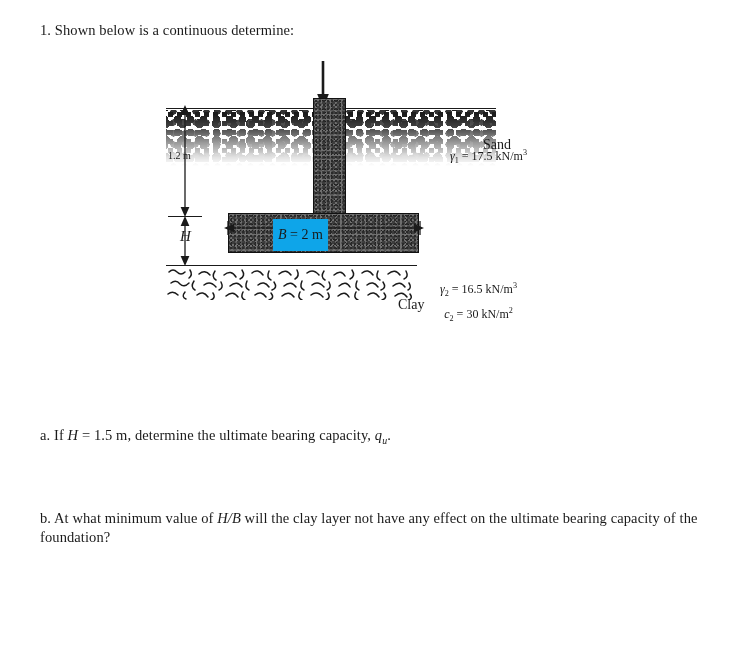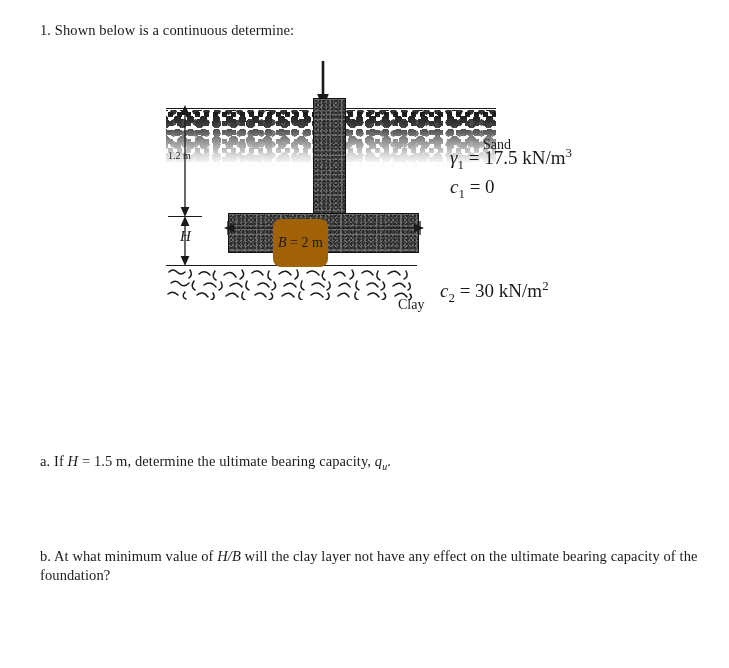--- a/index.html
+++ b/index.html
@@ -24,22 +24,22 @@
     font-size: 14.5px;
     letter-spacing: .1px;
     white-space: nowrap;
   }
   .qpart {
     position: absolute;
     font-size: 14.5px;
     line-height: 19px;
     letter-spacing: .1px;
   }
-  #part-a { left: 40px; top: 452px; white-space: nowrap; }
-  #part-b { left: 40px; top: 547px; width: 660px; }
+  #part-a { left: 40px; top: 426px; white-space: nowrap; }
+  #part-b { left: 40px; top: 509px; width: 660px; }
 
   i.v { font-style: italic; }
 
   
   #figure {
     position: absolute;
     left: 0px;
     top: 55px;
     width: 729px;
     height: 290px;
@@ -145,23 +145,24 @@
     font-size: 10px;
     white-space: nowrap;
   }
   #label-12m { left: 168px; top: 95px; }
   #label-H   { left: 180px; top: 173px; font-style: italic; font-size: 15px; }
   #label-B   { left: 273px; top: 164px; font-size: 14px; }
 
   
   .soilblock {
     position: absolute;
-    font-size: 19px;
+    font-size: 12px;
     line-height: 17px;
     white-space: nowrap;
+    text-align: center;
   }
   #sand-props  { left: 450px; top: 89px; }
   #clay-props  { left: 440px; top: 222px; }
   .soil-title  { font-size: 14px; }
   #sand-title  { position: absolute; left: 483px; top: 82px; font-size: 14px; }
   #clay-title  { position: absolute; left: 398px; top: 242px; font-size: 14px; }
 
   .prop { display: block; }
   sub { font-size: .68em; }
   sup { font-size: .68em; }
@@ -268,32 +269,32 @@
   </svg>
   <div class="dimlabel" id="label-H">H</div>
 
   <svg style="position:absolute;left:224px;top:166px;width:200px;height:14px;" viewBox="0 0 200 14">
     <line x1="4" y1="0" x2="4" y2="14" stroke="#1a1a1a" stroke-width="1.3"></line>
     <line x1="196" y1="0" x2="196" y2="14" stroke="#1a1a1a" stroke-width="1.3"></line>
     <line x1="6" y1="7" x2="194" y2="7" stroke="#1a1a1a" stroke-width="1.2"></line>
     <polygon points="0,7 10,2.8 10,11.2" fill="#1a1a1a"></polygon>
     <polygon points="200,7 190,2.8 190,11.2" fill="#1a1a1a"></polygon>
   </svg>
-  <div class="dimlabel" id="label-B" style="background:#a16207;padding:16px 5px;border-radius:8px;">
+  <div class="dimlabel" id="label-B" style="background:#0ea5e9;padding:8px 5px;">
     <i class="v">B</i><span> = 2 m</span>
   </div>
 
   <div id="sand-title" class="soil-title">Sand</div>
   <div id="sand-props" class="soilblock">
     <span class="prop"><i class="v">γ</i><sub>1</sub><span> = 17.5 kN/m</span><sup>3</sup></span>
-    <span class="prop"><i class="v">c</i><sub>1</sub><span> = 0</span><sup></sup></span>
   </div>
 
   <div id="clay-title" class="soil-title">Clay</div>
   <div id="clay-props" class="soilblock">
+    <span class="prop"><i class="v">γ</i><sub>2</sub><span> = 16.5 kN/m</span><sup>3</sup></span>
     <span class="prop"><i class="v">c</i><sub>2</sub><span> = 30 kN/m</span><sup>2</sup></span>
   </div>
 
 </div>
 
 <div class="qpart" id="part-a">
   <span>a.</span>
   <span>If </span><i class="v">H</i><span> = 1.5 m, determine the ultimate bearing capacity, </span><i class="v">q</i><sub><i class="v">u</i></sub><span>.</span>
 </div>
 

